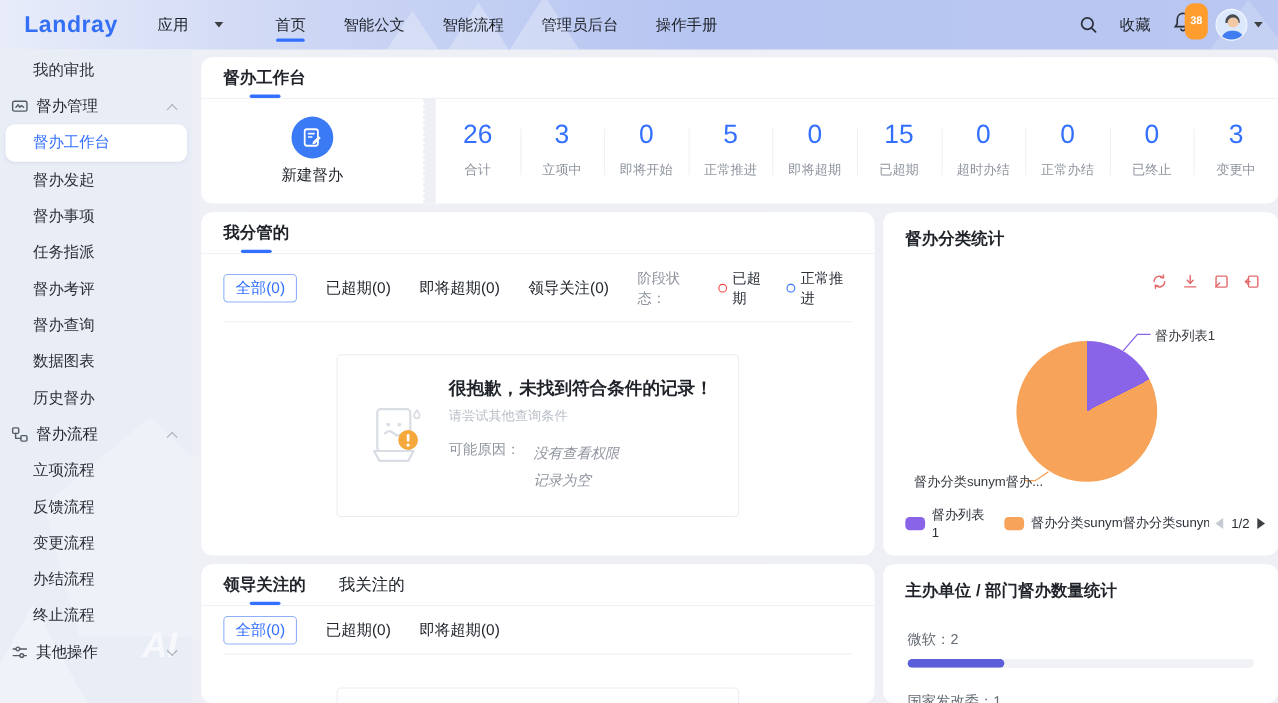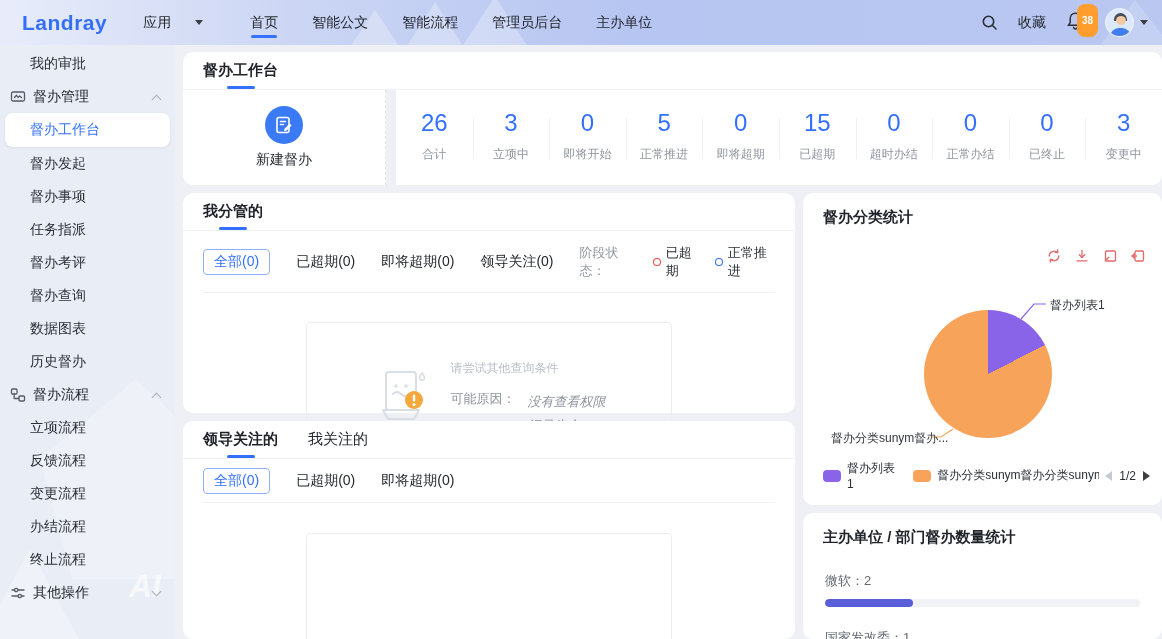--- a/index.html
+++ b/index.html
@@ -72,21 +72,21 @@
   .stat { flex:1; text-align:center; position:relative; padding:6px 0 10px; cursor:pointer; }
   .stat + .stat::before { content:''; position:absolute; left:0; top:14px; bottom:14px; width:1px; background:#f0f1f4; }
   .stat-val { font-size:24px; color:#3370ff; font-weight:500; }
   .stat-label { margin-top:9px; font-size:12px; color:#8f959e; }
 
   .columns { display:flex; gap:8px; flex:1; min-height:0; }
   .col-left { width:612px; flex:none; display:flex; flex-direction:column; gap:8px; }
   .col-right { flex:1; min-width:0; display:flex; flex-direction:column; gap:8px; }
 
   
-  .mymanaged { height:220px; flex:none; display:flex; flex-direction:column; }
+  .mymanaged { height:312px; flex:none; display:flex; flex-direction:column; }
   .followed { flex:1; display:flex; flex-direction:column; overflow:hidden; }
   .filter-row { display:flex; align-items:center; padding:13px 20px 12px; gap:26px; flex:none; }
   .filter { font-size:14px; color:#23272e; cursor:pointer; white-space:nowrap; }
   .filter.active { border:1px solid #8fb0f8; color:#3370ff; border-radius:4px; padding:3px 10px; margin:-4px 0; }
   .stage { margin-left:auto; display:flex; align-items:center; gap:14px; font-size:13px; color:#2b3038; }
   .stage-label { color:#8f959e; }
   .stage-item { display:flex; align-items:center; gap:5px; }
   .ring { width:8px; height:8px; border-radius:50%; border:1.5px solid #999; background:#fff; }
   .inset-divider { border-top:1px solid #f0f1f4; margin:0 20px; flex:none; }
   .empty-box { margin:29px auto 0; width:366px; height:148px; border:1px solid #ebedf1; border-radius:4px;
@@ -150,21 +150,21 @@
       <div class="nav-item">
           <span>智能公文</span>
         </div>
       <div class="nav-item">
           <span>智能流程</span>
         </div>
       <div class="nav-item">
           <span>管理员后台</span>
         </div>
       <div class="nav-item">
-          <span>主办单位</span>
+          <span>操作手册</span>
         </div>
     </div>
     <div class="tb-right">
       <span class="icon-btn">
         <svg width="17" height="17" viewBox="0 0 17 17" fill="none" stroke="#2b3038" stroke-width="1.6" stroke-linecap="round">
             <circle cx="7.5" cy="7.5" r="5.2"></circle>
             <path d="M11.5 11.5 15 15"></path>
           </svg>
       </span>
       <span class="fav">收藏</span>
@@ -370,20 +370,21 @@
                 <circle cx="23" cy="19" r="1.7" fill="#d9dde4"></circle>
                   <circle cx="33" cy="19" r="1.7" fill="#d9dde4"></circle>
                 <path d="M20 27q4-4 8 0t8 0" stroke="#d9dde4" stroke-width="2" stroke-linecap="round"></path>
                 <path d="M10 43h36l-5 9H15z" stroke="#d9dde4" stroke-width="2" stroke-linejoin="round"></path>
                 <path d="M49 6c-1.7 2.3-2.5 3.6-2.5 4.8a2.5 2.5 0 0 0 5 0C51.5 9.6 50.7 8.3 49 6z" stroke="#d9dde4" stroke-width="1.6"></path>
                 <circle cx="41" cy="33" r="9" fill="#f5a83b"></circle>
                 <rect x="39.8" y="27.5" width="2.4" height="7" rx="1.2" fill="#fff"></rect>
                   <circle cx="41" cy="37.6" r="1.5" fill="#fff"></circle>
               </svg>
               <div class="empty-text">
+                <div class="et-title">很抱歉，未找到符合条件的记录！</div>
                 <div class="et-hint">请尝试其他查询条件</div>
                 <div class="et-reasons">
                   <span>可能原因：</span>
                   <span class="et-values">
                     <div>没有查看权限</div>
                     <div>记录为空</div>
                   </span>
                 </div>
               </div>
             </div>

